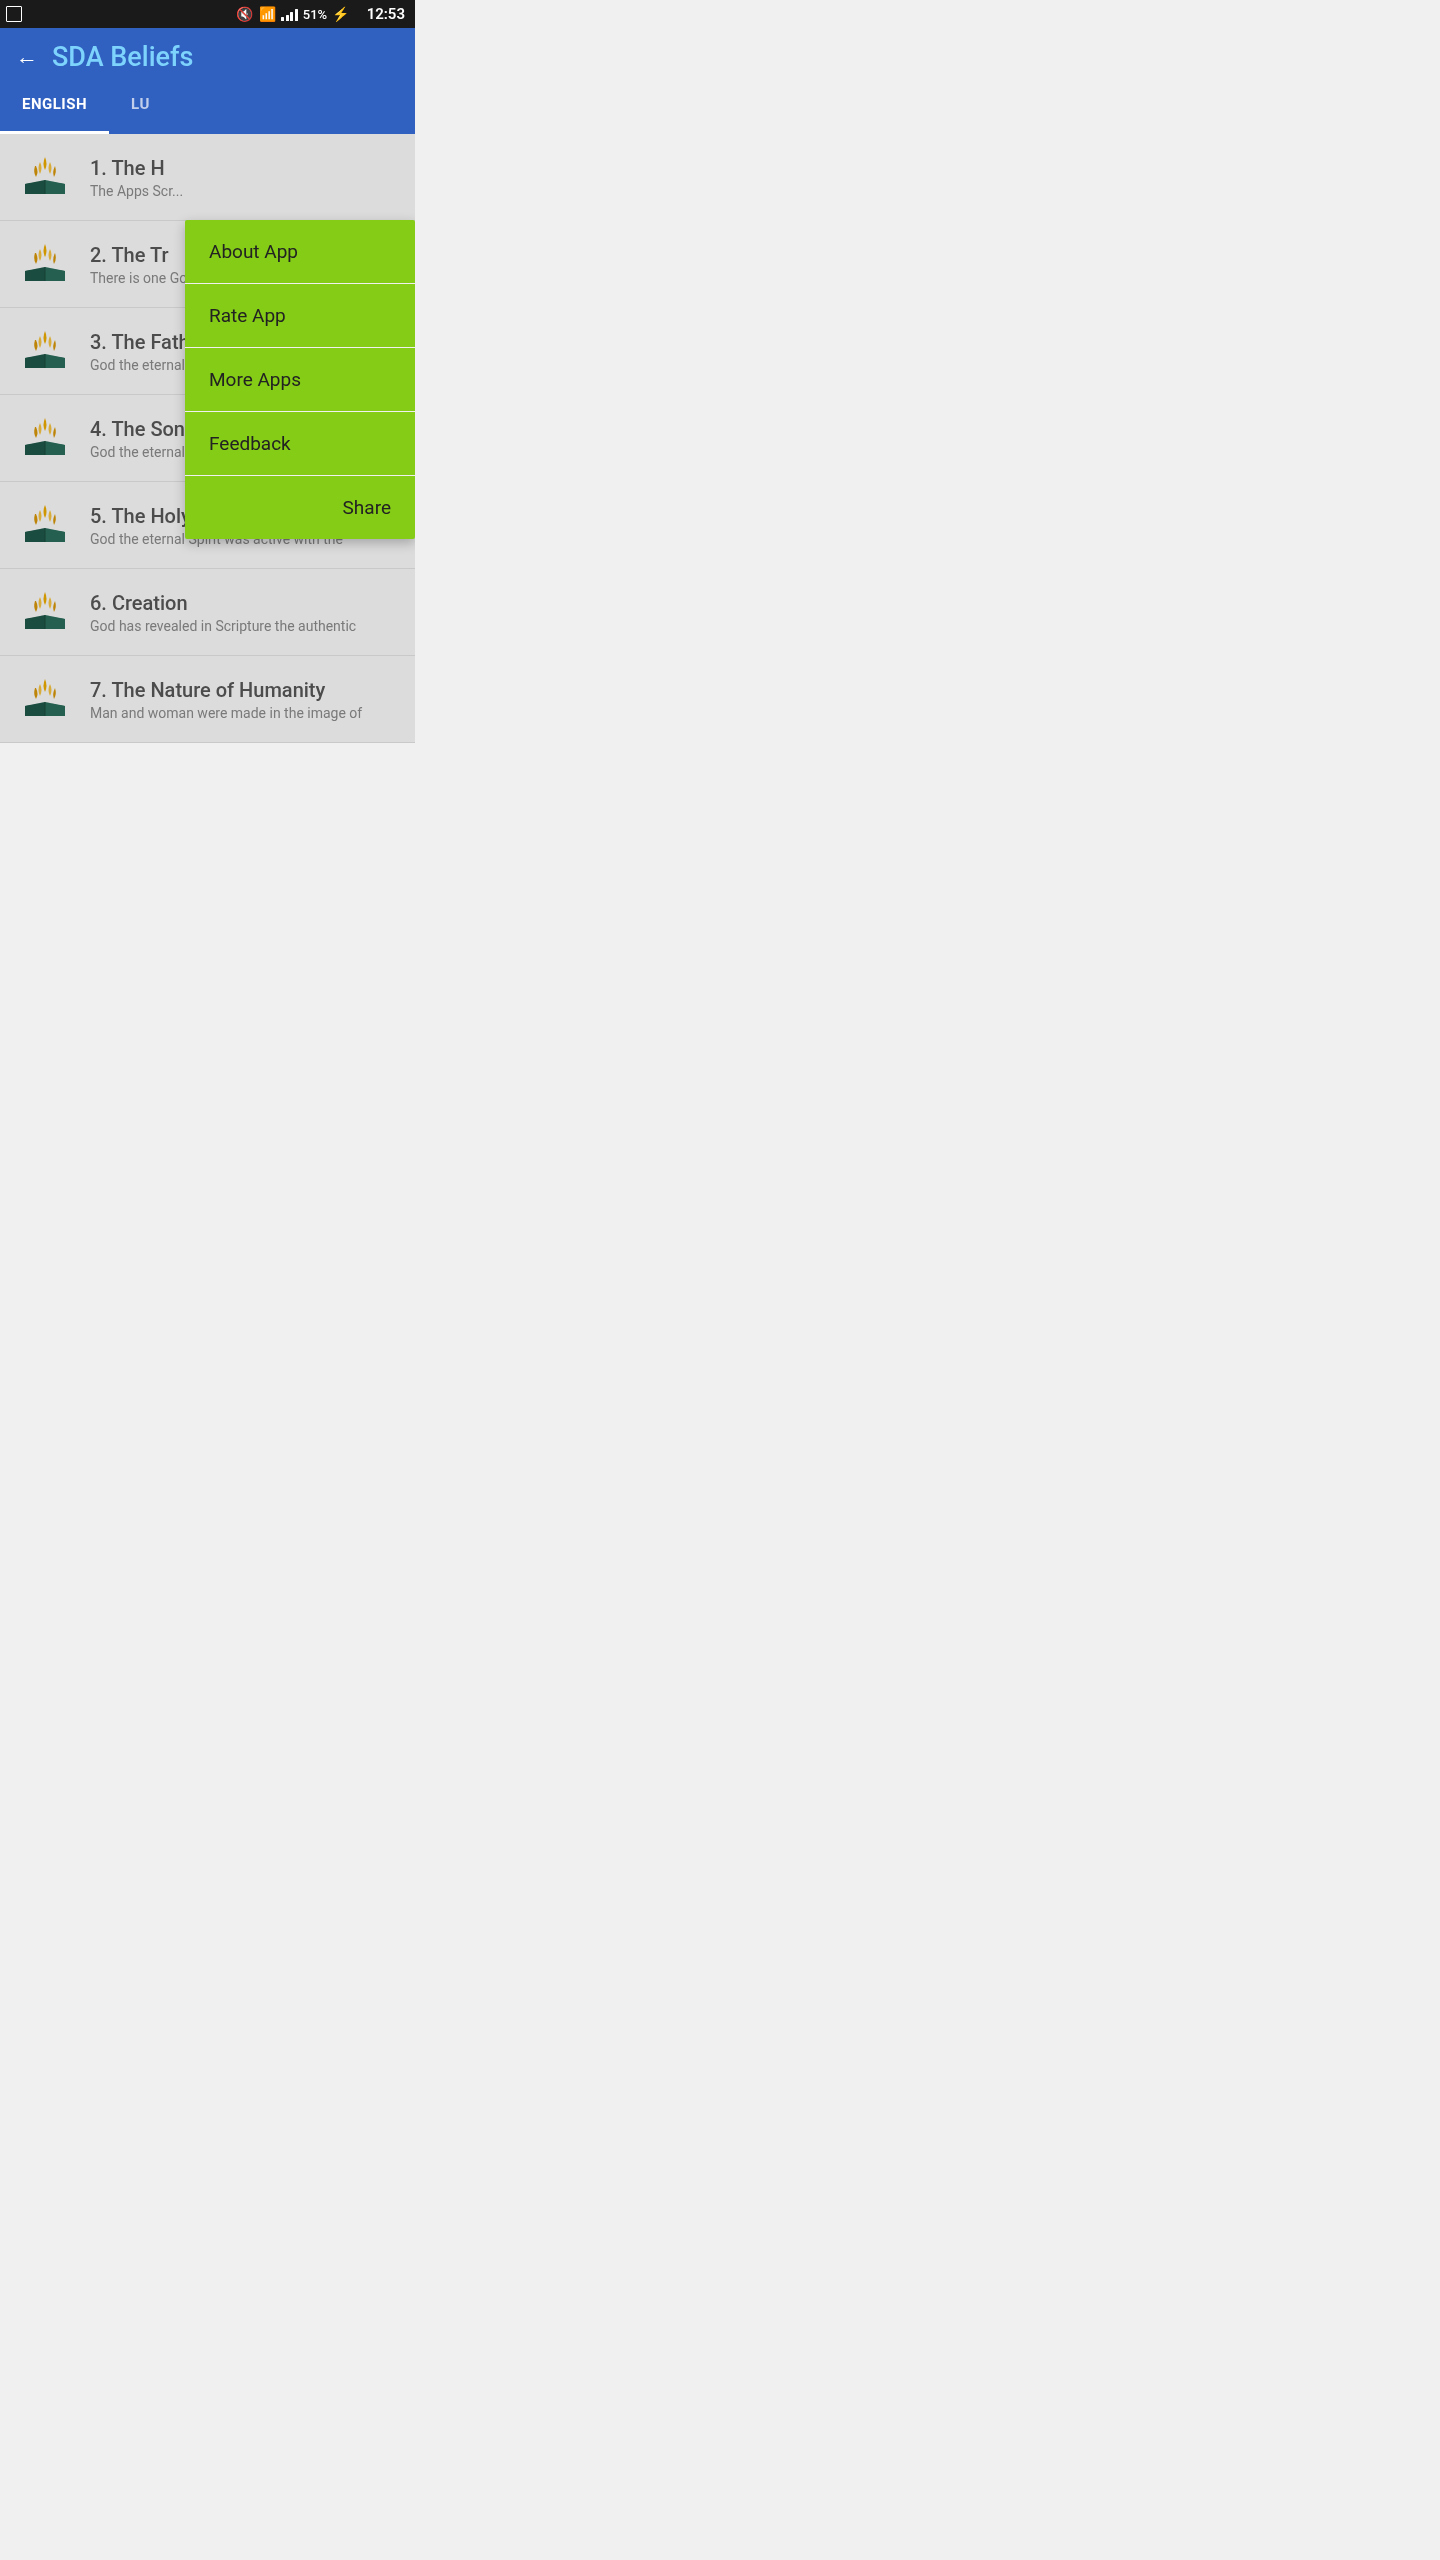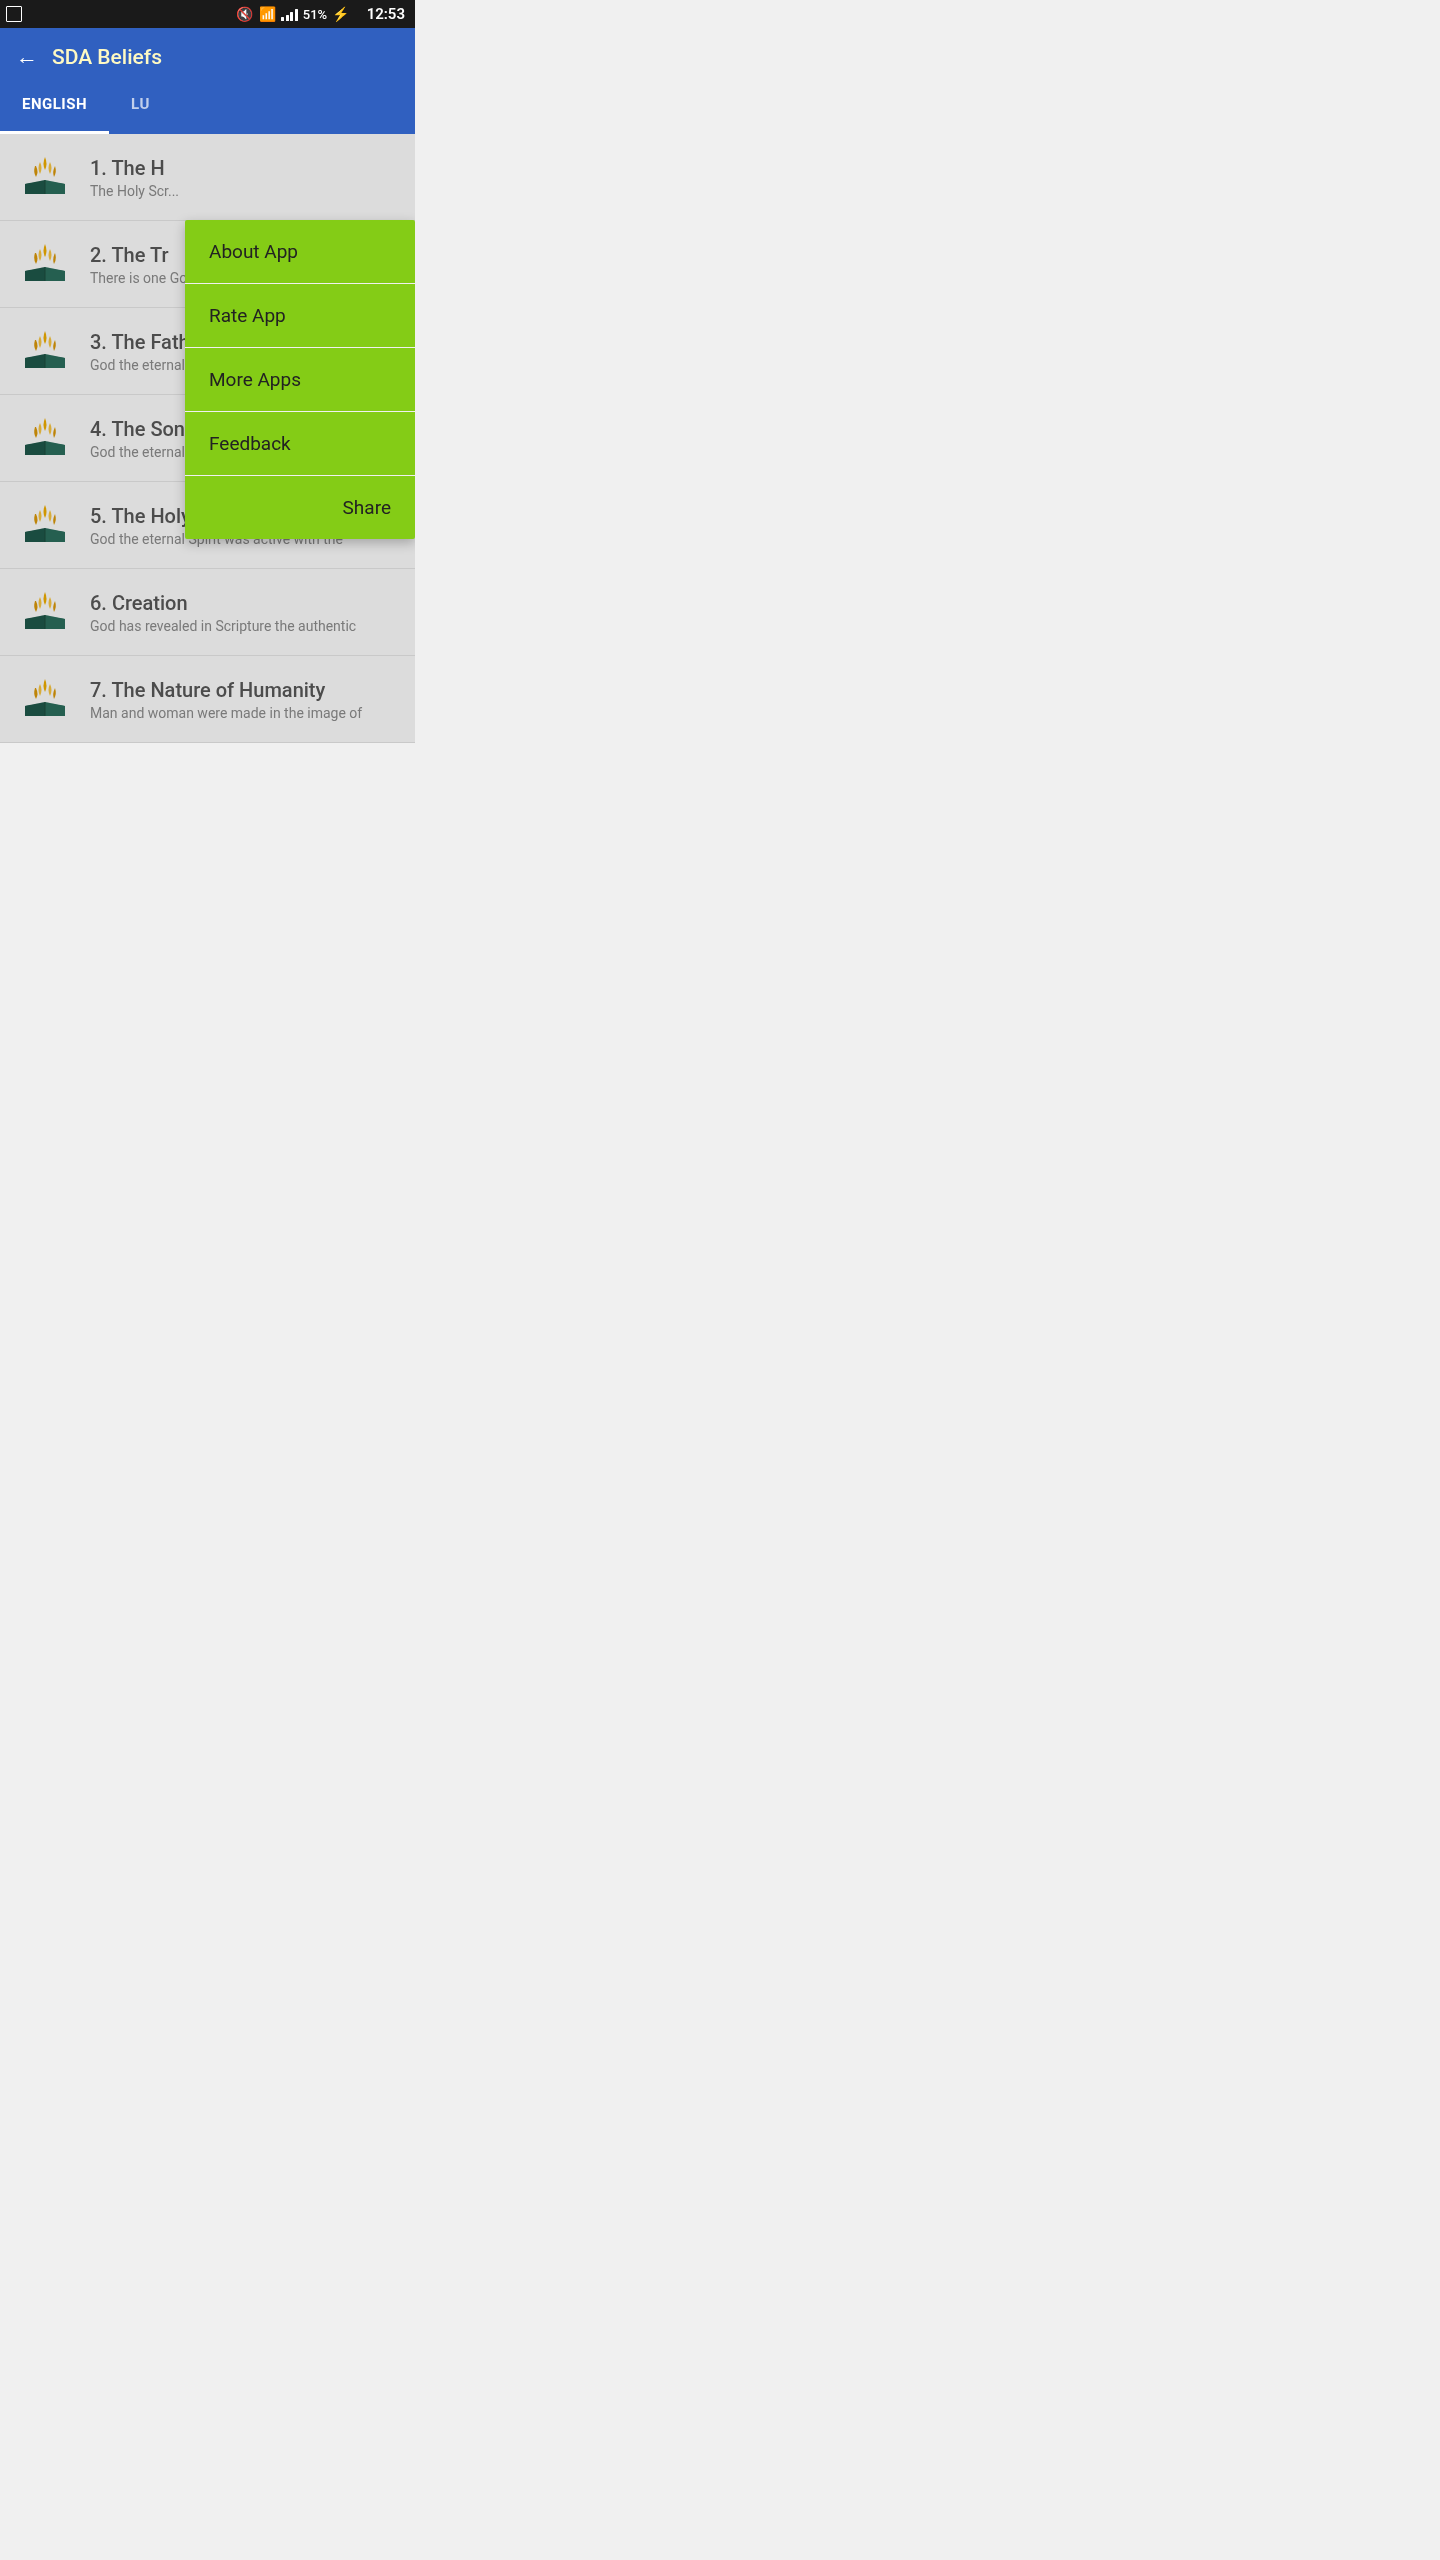--- a/index.html
+++ b/index.html
@@ -67,22 +67,22 @@
       padding: 0 16px;
       gap: 14px;
     }
     .app-bar-back {
       color: white;
       font-size: 22px;
       cursor: pointer;
       flex-shrink: 0;
     }
     .app-bar-title {
-      color: #fef9c3;
-      font-size: 21px;
+      color: #7dd3fc;
+      font-size: 27px;
       font-weight: 500;
       flex: 1;
     }
 
     
     .tab-bar {
       background: #3060c0;
       height: 48px;
       display: flex;
       align-items: flex-end;
@@ -237,21 +237,21 @@
 
         <path d="M15 14 Q13 20 16 25 Q19 20 16 14Z" fill="#d4940a"></path>
 
         <path d="M35 14 Q32 20 34 25 Q37 20 35 14Z" fill="#d4940a"></path>
 
         <line x1="25" y1="28" x2="25" y2="42" stroke="#1a4a3a" stroke-width="1"></line>
       </svg>
     </div>
     <div class="list-item-text">
       <div class="list-item-title">1. The H</div>
-      <div class="list-item-subtitle">The Holy Scr...</div>
+      <div class="list-item-subtitle">The Apps Scr...</div>
     </div>
   </div>
 
   <div class="list-item">
     <div class="sda-icon">
       <svg width="50" height="50" viewBox="0 0 50 50">
         <path d="M5 32 Q25 28 45 32 L45 42 Q25 38 5 42 Z" fill="#2a6a5a"></path>
         <path d="M5 32 Q25 28 25 28 L25 42 Q5 42 5 42 Z" fill="#1e5548"></path>
         <path d="M45 32 Q25 28 25 28 L25 42 Q45 42 45 42 Z" fill="#2a6a5a"></path>
         <path d="M25 5 Q22 12 25 18 Q28 12 25 5Z" fill="#e8a800"></path>

